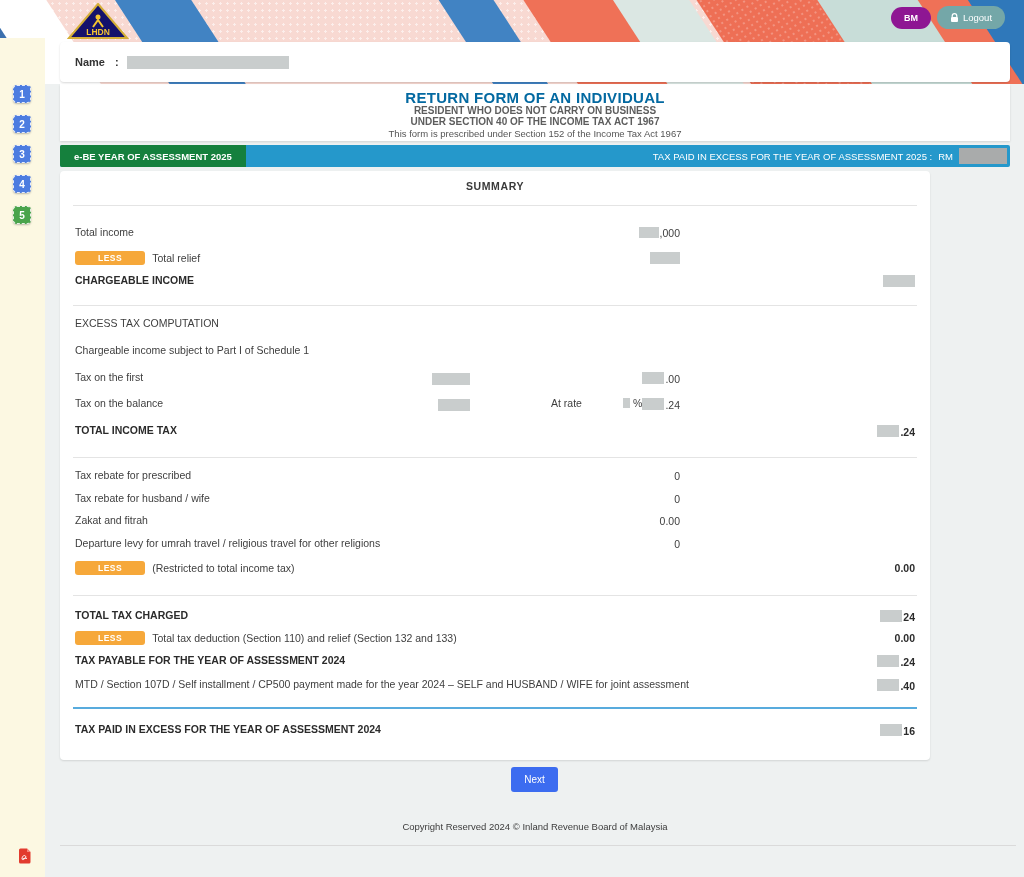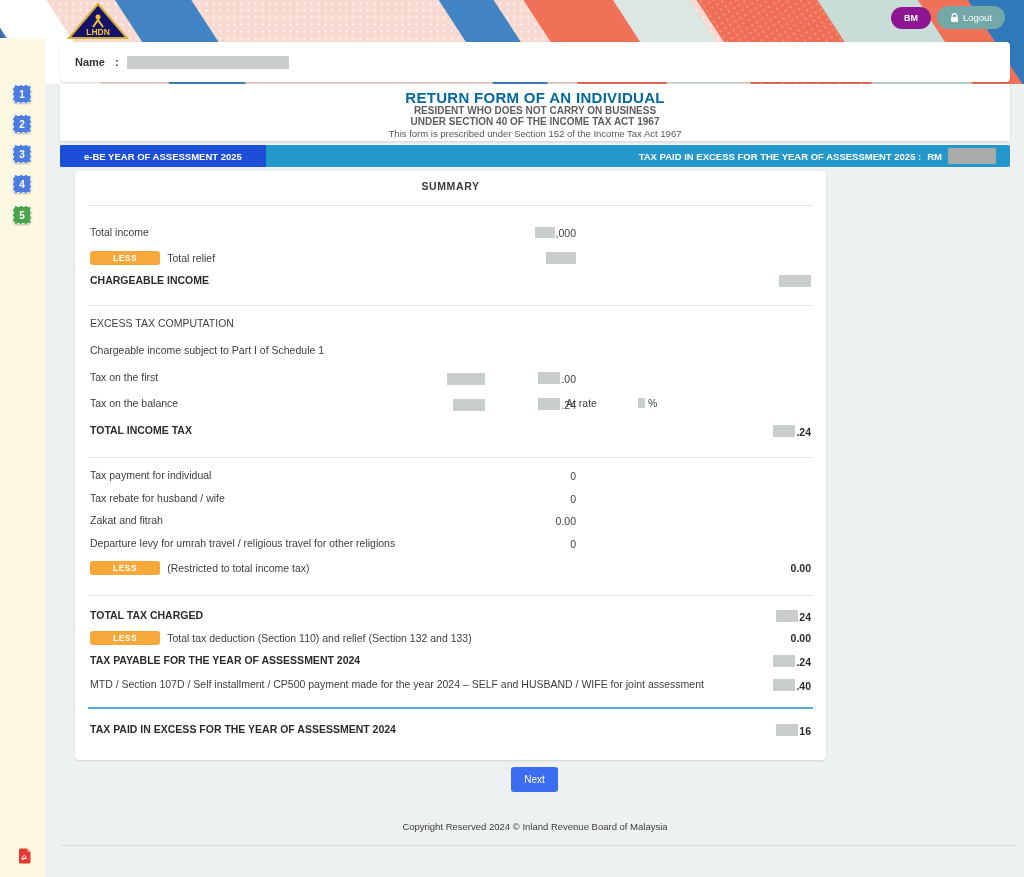--- a/index.html
+++ b/index.html
@@ -54,27 +54,27 @@
   
   .header-card{position:absolute;left:60px;top:84px;width:950px;height:57px;background:#fff;z-index:4;
     text-align:center;padding-top:5px;box-shadow:0 1px 2px rgba(0,0,0,.12)}
   .ht1{font-size:15px;font-weight:bold;color:#0369a1;letter-spacing:.3px;line-height:17px}
   .ht2{font-size:10px;font-weight:bold;color:#5d5d5d;line-height:10.5px}
   .ht3{font-size:9.5px;color:#555;line-height:11px;margin-top:1px}
 
   
   .blue-bar{position:absolute;left:60px;top:145px;width:950px;height:22px;background:#2598cb;z-index:4;
     display:flex;align-items:center;justify-content:space-between;color:#fff;border-radius:2px}
-  .bb-left{background:#1d4ed8;height:100%;display:flex;align-items:center;padding:0 24px;
+  .bb-left{background:#15803d;height:100%;display:flex;align-items:center;padding:0 14px;
     font-size:9.5px;font-weight:bold;border-radius:2px 0 0 2px}
-  .bb-right{display:flex;align-items:center;gap:6px;padding-right:14px;font-size:9.5px;font-weight:bold}
+  .bb-right{display:flex;align-items:center;gap:6px;padding-right:3px;font-size:9.5px;font-weight:normal}
   .rm-box{width:48px;height:16px;background:#a9abab}
 
   
-  .main-card{position:absolute;left:75px;top:171px;width:751px;height:589px;background:#fff;border-radius:4px;
+  .main-card{position:absolute;left:60px;top:171px;width:870px;height:589px;background:#fff;border-radius:4px;
     z-index:4;box-shadow:0 1px 2px rgba(0,0,0,.12)}
   .sum-head{position:absolute;top:9px;left:0;right:0;text-align:center;font-size:10.5px;font-weight:bold;
     letter-spacing:.6px;color:#3a3a3a}
   .hr{position:absolute;left:13px;right:13px;height:1px;background:#e4e4e4}
   .row{position:absolute;left:15px;right:15px;height:16px;font-size:10.5px;color:#3e3e3e;white-space:nowrap}
   .row.b .lbl{font-weight:bold;color:#2b2b2b}
   .colA{position:absolute;right:235px;top:1px}
   .colB{position:absolute;right:0;top:1px;font-weight:bold;color:#2b2b2b}
   .mid{position:absolute;top:2px}
   .sfx{margin-left:1px}
@@ -207,21 +207,21 @@
   </div>
 
   <div class="row b" style="top:253px">
     <span class="lbl">TOTAL INCOME TAX</span>
     <span class="colB"><span class="redact r22"></span><span class="sfx">.24</span></span>
   </div>
 
   <div class="hr" style="top:286px"></div>
 
   <div class="row" style="top:298px">
-    <span class="lbl">Tax payment for individual</span>
+    <span class="lbl">Tax rebate for prescribed</span>
     <span class="colA">0</span>
   </div>
 
   <div class="row" style="top:321px">
     <span class="lbl">Tax rebate for husband / wife</span>
     <span class="colA">0</span>
   </div>
 
   <div class="row" style="top:343px">
     <span class="lbl">Zakat and fitrah</span>

